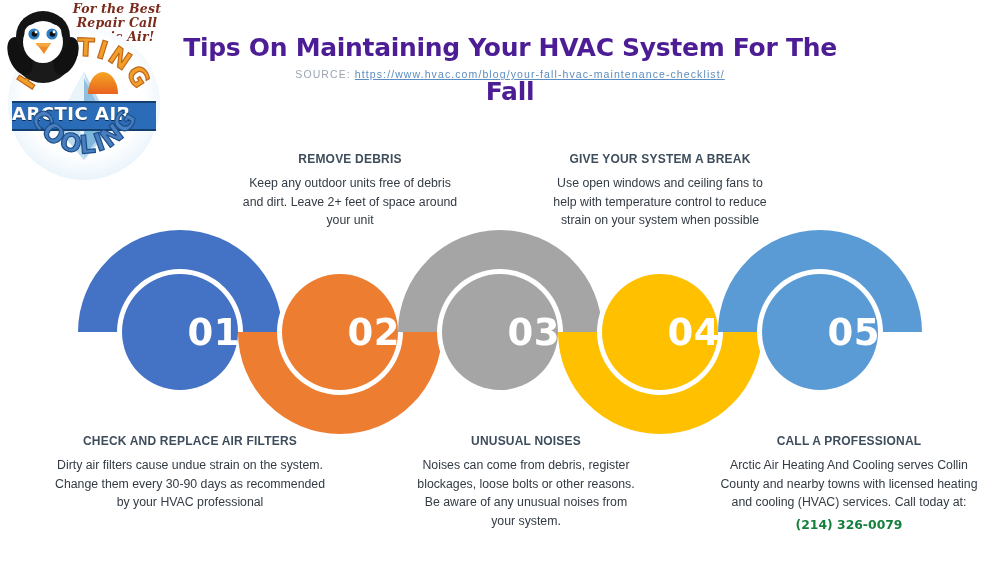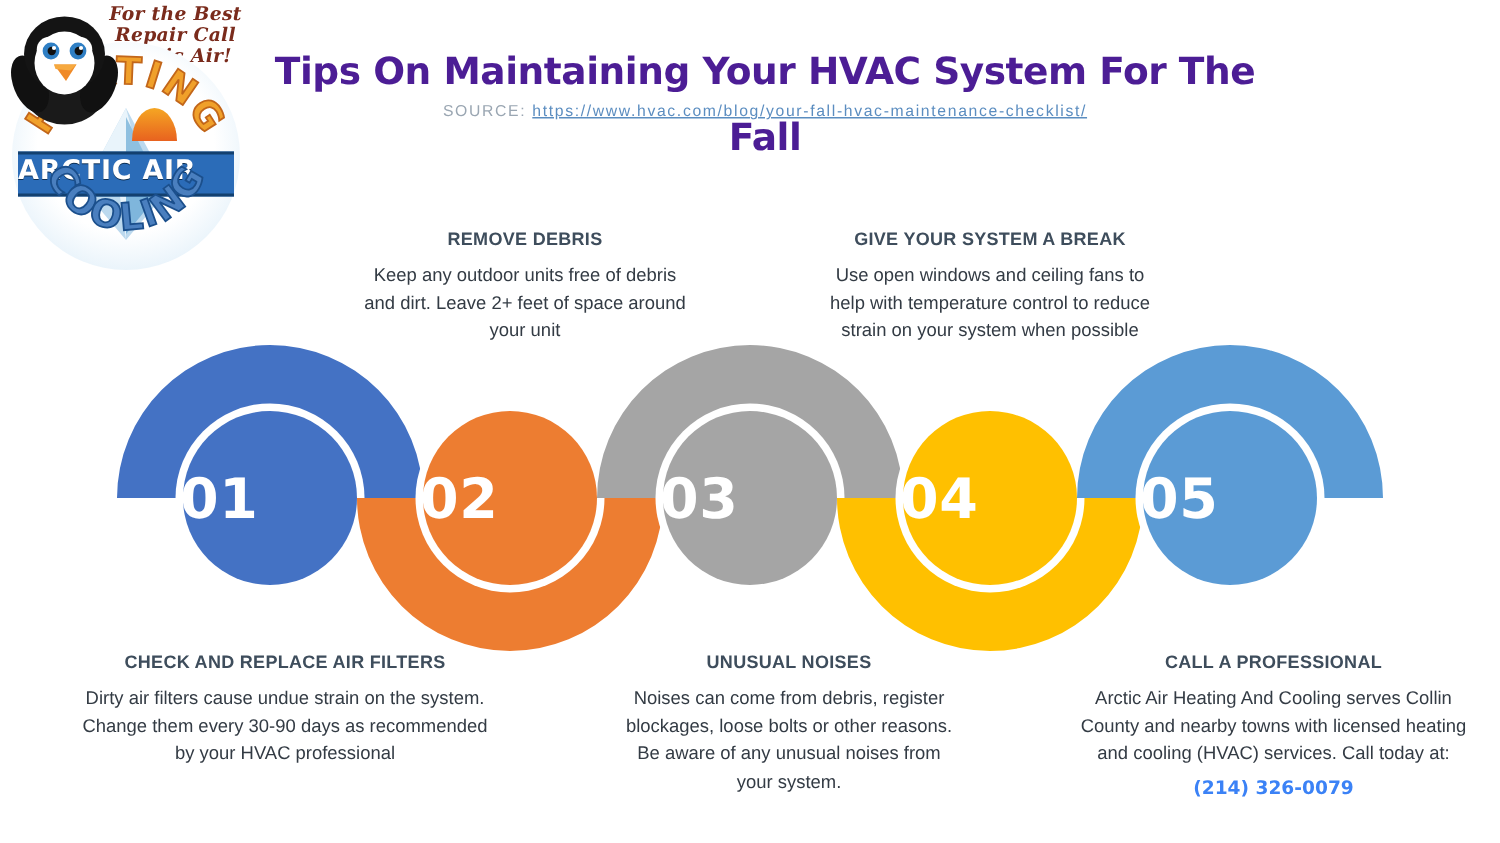--- a/index.html
+++ b/index.html
@@ -143,21 +143,21 @@
     position: absolute;
     left: 0;
     top: 0;
     width: 1000px;
     height: 562px;
     pointer-events: none;
   }
   .step-number {
     position: absolute;
     width: 120px;
-    text-align: left;
+    text-align: right;
     font-family: "DejaVu Sans", sans-serif;
     font-weight: bold;
     font-size: 37px;
     line-height: 40px;
     color: #ffffff;
     letter-spacing: 0.5px;
   }
 
   
   .caption { position: absolute; }
@@ -175,21 +175,21 @@
     font-size: 12.3px;
     line-height: 18.6px;
     color: #333b44;
     text-align: center;
   }
   .caption-phone {
     font-family: "DejaVu Sans", sans-serif;
     font-weight: bold;
     font-size: 12.4px;
     line-height: 19px;
-    color: #3b82f6;
+    color: #15803d;
     text-align: center;
     margin-top: 3px;
   }
 
   .cap-top-1 { left: 242px; top: 150px; width: 216px; }
   .cap-top-2 { left: 548px; top: 150px; width: 224px; }
   .cap-bot-1 { left: 50px; top: 432px; width: 280px; }
   .cap-bot-2 { left: 392px; top: 432px; width: 220px; margin-left: 24px; }
   .cap-bot-3 { left: 714px; top: 432px; width: 270px; }
 </style>

